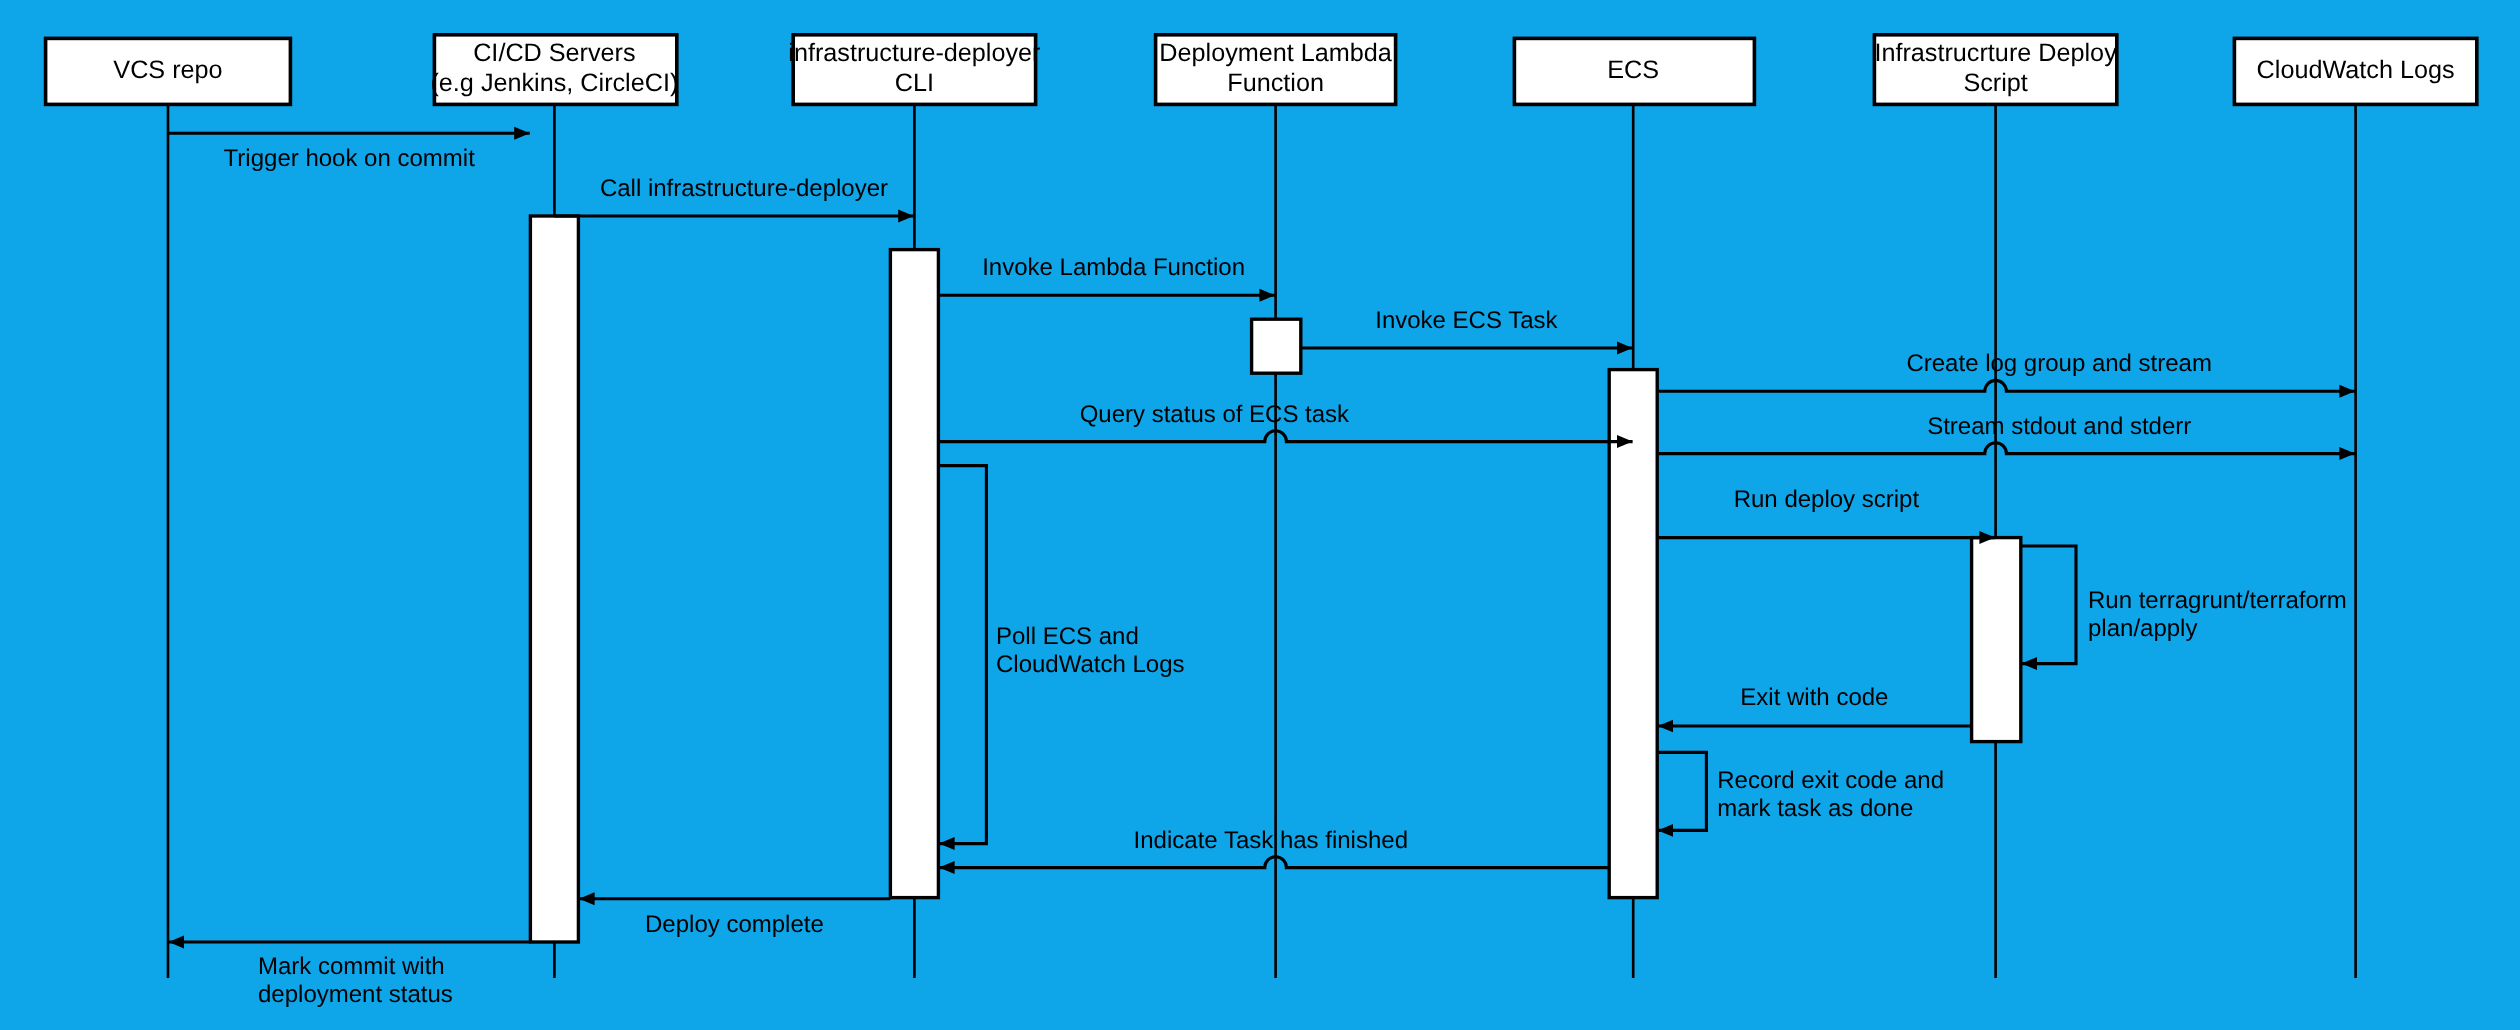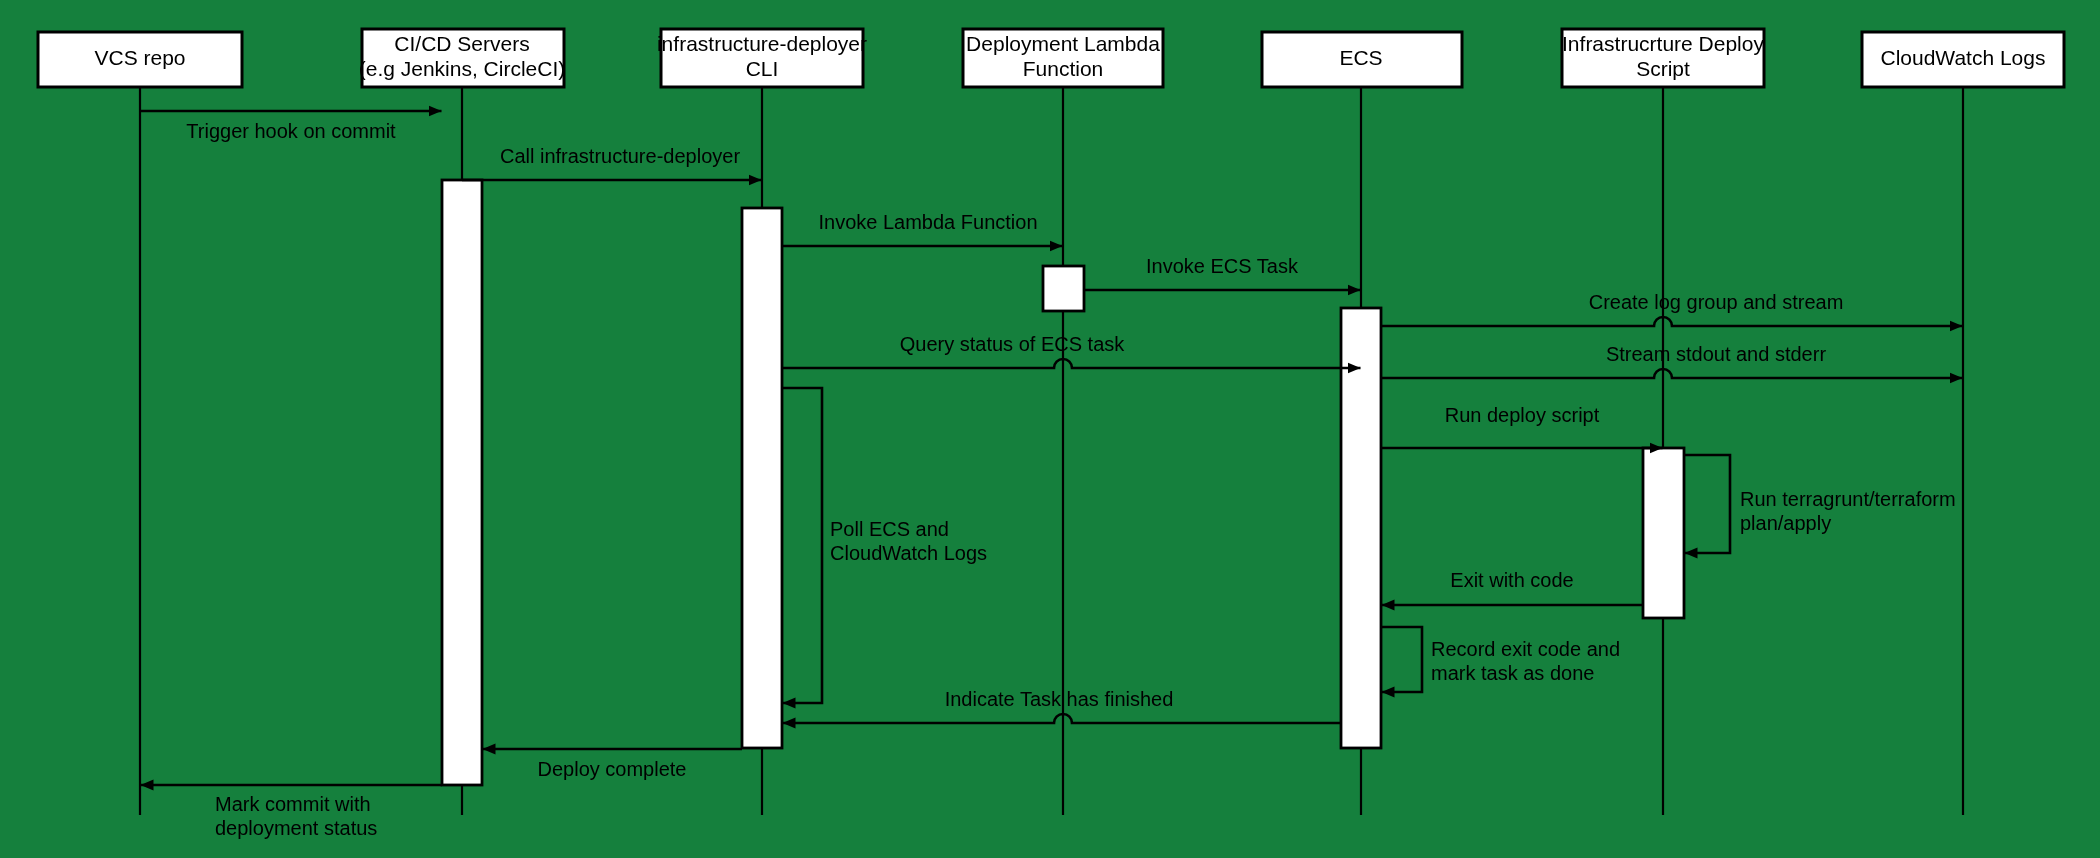--- a/index.html
+++ b/index.html
@@ -7,21 +7,21 @@
     padding: 0;
     background: #ffffff;
   }
   body {
     font-family: "Liberation Sans", sans-serif;
   }
   #canvas {
     position: relative;
     width: 2100px;
     height: 858px;
-    background: #15803d;
+    background: #0ea5e9;
     overflow: hidden;
   }
   #diagram-svg {
     position: absolute;
     left: 0;
     top: 0;
   }
   .participant-box {
     fill: #ffffff;
     stroke: #000000;

